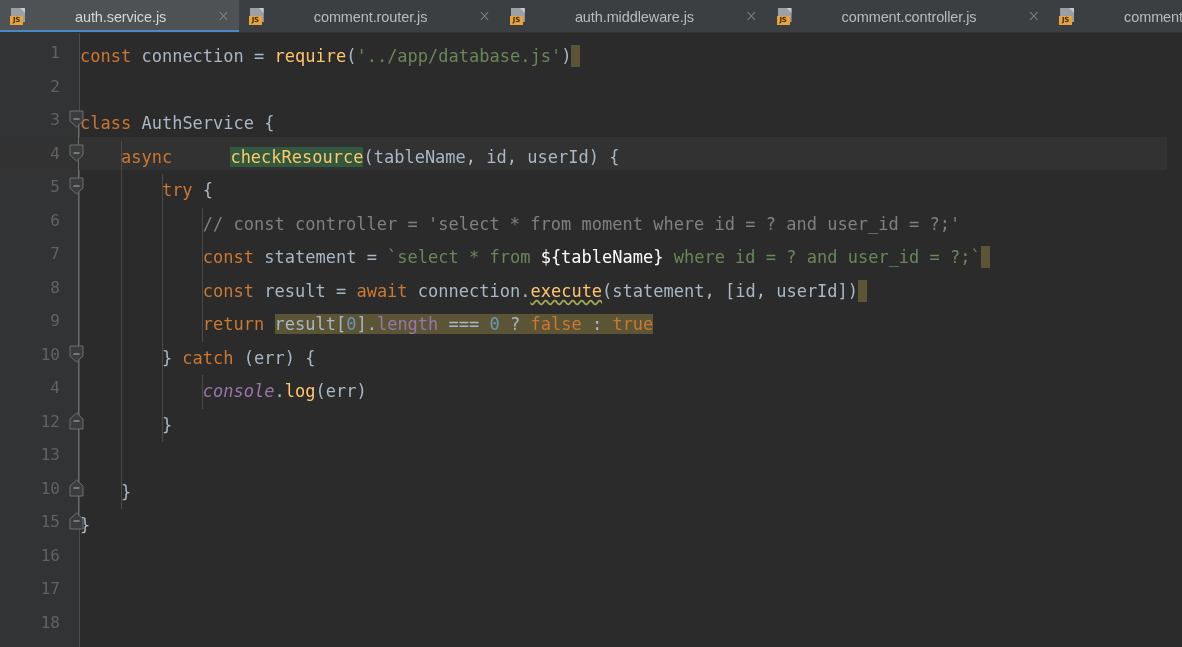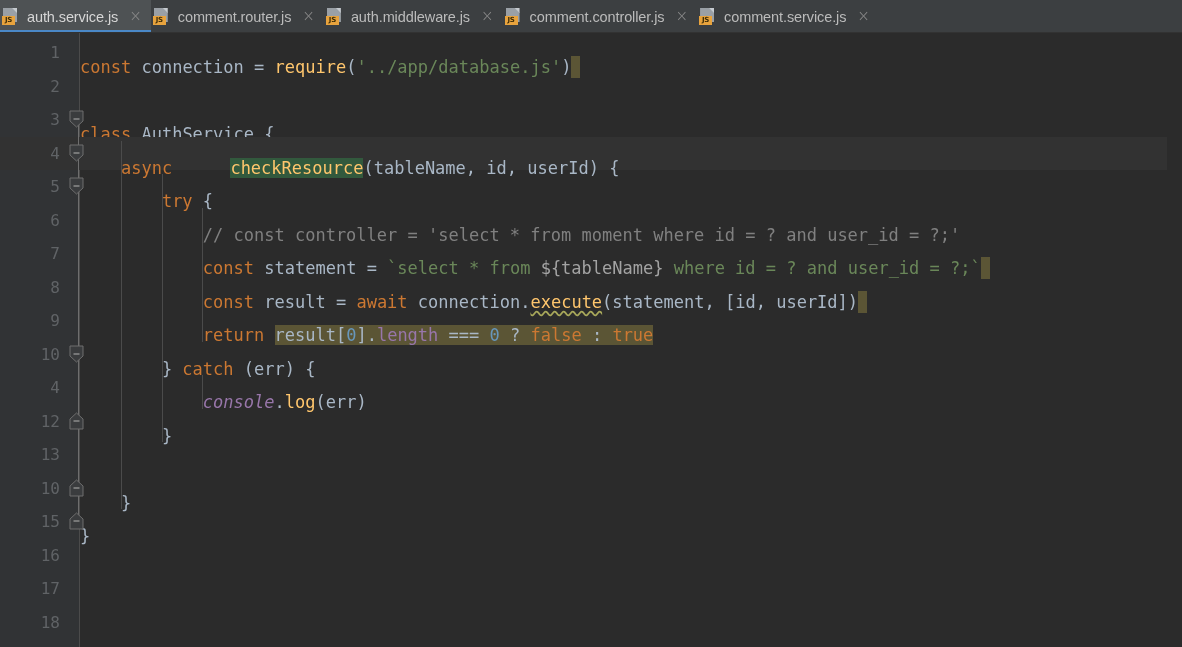--- a/index.html
+++ b/index.html
@@ -18,26 +18,27 @@
     background: #3c3f41;
     display: flex;
     align-items: stretch;
     position: relative;
     overflow: hidden;
     border-bottom: 1px solid #323232;
   }
   .tab {
     display: flex;
     align-items: center;
-    padding: 0 9px 0 2px;
+    padding: 0 9px 0 10px;
     height: 33px;
     position: relative;
     white-space: nowrap;
     cursor: default;
     flex: 0 0 auto;
+    gap: 40px;
   }
   .tab.active { background: #4e5254; }
   .tab.active::after {
     content: "";
     position: absolute;
     left: 0; right: 0; bottom: 0;
     height: 3px;
     background: #4a88c7;
   }
   .tab-label {
@@ -123,41 +124,41 @@
     width: 60px;
     text-align: right;
     font-family: "DejaVu Sans Mono", monospace;
     font-size: 16px;
     line-height: 33.5px;
     color: #606366;
   }
   .code {
     position: absolute;
     left: 80px;
-    top: 15px;
+    top: 4px;
     height: 33.5px;
     line-height: 33.5px;
     font-family: "DejaVu Sans Mono", monospace;
     font-size: 17px;
     white-space: pre;
     color: #a9b7c6;
     letter-spacing: 0px;
   }
 
   
   .kw      { color: #cc7832; }
   .plain   { color: #a9b7c6; }
   .str     { color: #6a8759; }
   .comment { color: #808080; }
   .num     { color: #6897bb; }
   .fn      { color: #ffc66d; }
   .field   { color: #9876aa; }
   .global  { color: #9876aa; font-style: italic; }
   .op      { color: #a9b7c6; }
-  .tplvar  { color: #a3a3a3; }
+  .tplvar  { color: #ffffff; }
 
   .sel-hl  { background: #5b5535; }
   .use-hl  { background: #32593d; margin-left: 48px; }
   .squiggle {
     text-decoration: underline wavy #a8a85a;
     text-decoration-skip-ink: none;
     text-underline-offset: 3px;
   }
   .caret-blk {
     display: inline-block;

